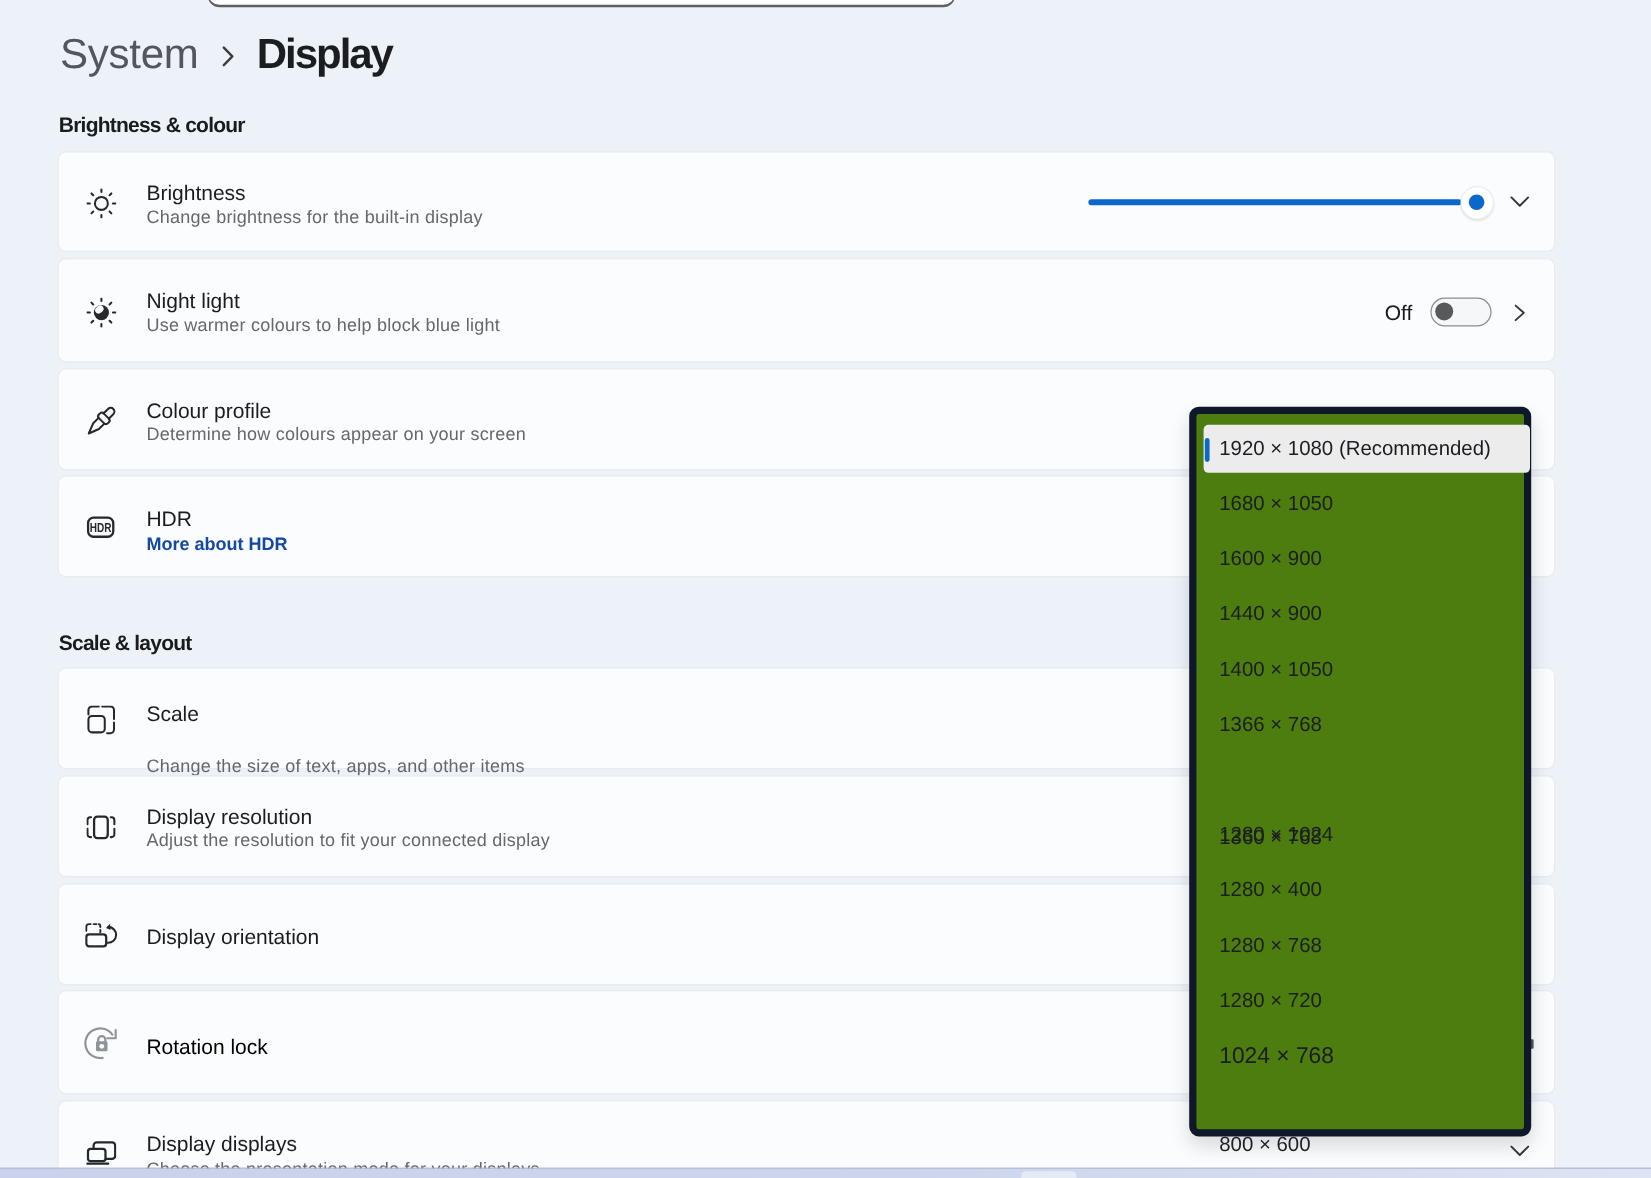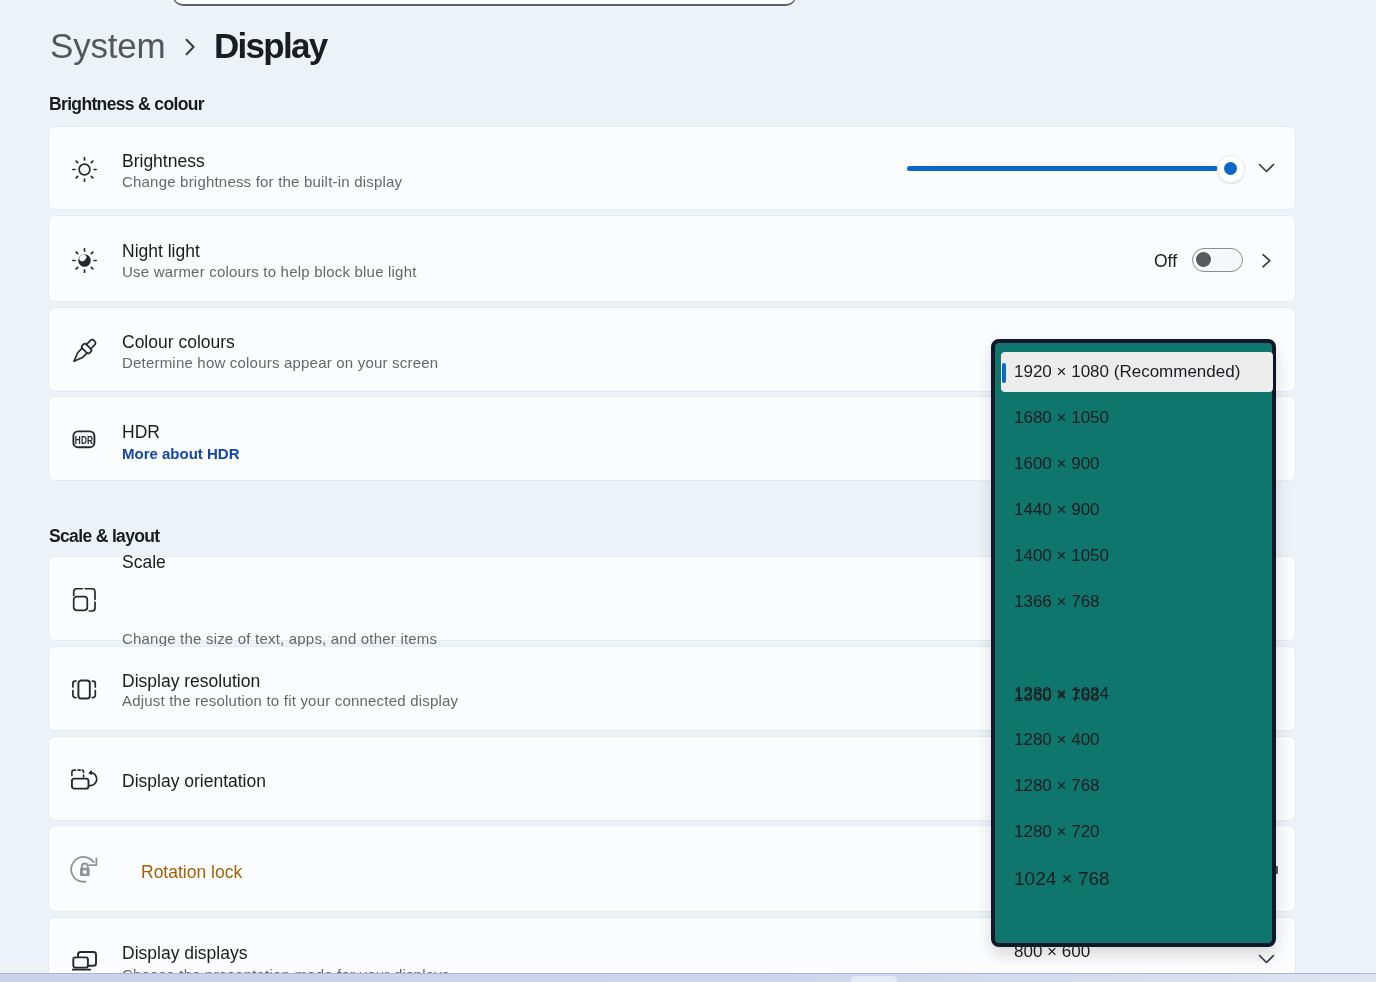--- a/index.html
+++ b/index.html
@@ -62,41 +62,41 @@
   </svg>
 
 <div class="card" style="top:307px;height:85px;"></div>
 <svg class="icon" style="top:338px;" viewBox="0 0 25 25">
  <g transform="translate(12.3,12.9) rotate(45)" stroke="#25282c" stroke-width="1.7" fill="none" stroke-linejoin="round" stroke-linecap="round">
   <path d="M-3.1 -5.8 V-11.2 A3.1 3.1 0 0 1 3.1 -11.2 V-5.8"></path>
   <rect x="-5.2" y="-6" width="10.4" height="5.6" rx="2.1"></rect>
   <path d="M-3.4 -0.4 V6 L0 14.6 L3.4 6 V-0.4"></path>
  </g>
 </svg>
-<div class="ttl" style="top:331px;">Colour colours</div>
+<div class="ttl" style="top:331px;">Colour profile</div>
 <div class="sub" style="top:353px;">Determine how colours appear on your screen</div>
 
 <div class="card" style="top:396px;height:85px;"></div>
 <svg class="icon" style="top:426px;" viewBox="0 0 25 25">
  <rect x="1.4" y="5.4" width="21" height="15.9" rx="4.6" fill="none" stroke="#25282c" stroke-width="1.9"></rect>
  <text transform="translate(11.9,17.6) scale(0.76,1)" text-anchor="middle" font-size="11" font-weight="700" fill="#25282c" font-family="Liberation Sans, sans-serif">HDR</text>
 </svg>
 <div class="ttl" style="top:421px;">HDR</div>
 <div class="abs" style="left:122px;top:444px;font-size:15px;font-weight:700;color:#1348a5;line-height:20px;">More about HDR</div>
 
 <div class="sechead" style="top:525.5px;">Scale &amp; layout</div>
 
 <div class="card" style="top:556px;height:85px;"></div>
 <svg class="icon" style="top:588px;" viewBox="0 0 25 25">
  <g stroke="#25282c" stroke-width="1.7" fill="none" stroke-linecap="round">
   <path d="M1.7 7.5 V3.7 A3 3 0 0 1 4.7 0.7 H10.3 M13.2 0.7 H20 A3 3 0 0 1 23 3.7 V11.2 M23 14.2 V20 A3 3 0 0 1 20 23 H17.3"></path>
   <rect x="1.7" y="8.7" width="13.6" height="13.6" rx="3" fill="#fbfcfd"></rect>
  </g>
 </svg>
-<div class="ttl" style="top:551px;text-align:center;">Scale</div>
+<div class="ttl" style="top:584px;text-align:center;">Scale</div>
 <div class="sub" style="top:601px;margin-top:28px;">Change the size of text, apps, and other items</div>
 
 <div class="card" style="top:646px;height:85px;"></div>
 <svg class="icon" style="top:677px;" viewBox="0 0 25 25">
  <g stroke="#25282c" fill="none" stroke-linecap="round">
   <rect x="6.4" y="3.5" width="11.4" height="18" rx="2.8" stroke-width="1.9"></rect>
   <path stroke-width="1.7" d="M3.9 4.1 H3.2 A2.3 2.3 0 0 0 0.9 6.4 V9.9 M0.9 13.6 V18.3 A2.3 2.3 0 0 0 3.2 20.6 H3.9 M20.3 4.1 H21 A2.3 2.3 0 0 1 23.3 6.4 V9.9 M23.3 13.6 V18.3 A2.3 2.3 0 0 1 21 20.6 H20.3"></path>
  </g>
 </svg>
 <div class="ttl" style="top:670px;">Display resolution</div>
@@ -116,38 +116,38 @@
 <div class="card" style="top:825px;height:87px;"></div>
 <svg class="icon" style="left:69.5px;top:855px;width:28px;height:28px;" viewBox="0 0 28 28">
  <g stroke="#8f9499" fill="none" stroke-linecap="round">
   <path stroke-width="1.8" d="M15.5 26.6 A12.4 12.4 0 1 1 23.6 7.1"></path>
   <path stroke-width="1.8" d="M26.4 3.3 V10.2 M26.4 10.2 H19.5"></path>
   <path stroke-width="1.9" d="M11.8 13.2 V11.5 A3 3 0 0 1 17.8 11.5 V13.2"></path>
  </g>
  <rect x="10" y="12.7" width="9.6" height="8.4" rx="1.2" fill="#8f9499"></rect>
  <circle cx="14.8" cy="16.9" r="2" fill="#fbfcfd"></circle>
 </svg>
-<div class="ttl" style="top:860.5px;color:#a16207;margin-left:19px;">Rotation lock</div>
+<div class="ttl" style="top:860.5px;color:#000000;">Rotation lock</div>
 <div class="abs" style="left:1275px;top:866px;width:2.5px;height:8px;background:#515458;border-radius:1px;"></div>
 
 <div class="card" style="top:917px;height:85px;"></div>
 <svg class="icon" style="top:950px;" viewBox="0 0 25 25">
  <g stroke="#25282c" fill="none" stroke-linecap="round">
   <rect x="6" y="2" width="18" height="13.8" rx="2.6" stroke-width="1.9"></rect>
   <rect x="1.3" y="7.4" width="14.6" height="10.2" rx="2.2" stroke-width="1.9" fill="#fbfcfd"></rect>
   <path d="M0.4 19.7 H18.2" stroke-width="1.8"></path>
  </g>
 </svg>
 <div class="ttl" style="top:942px;">Display displays</div>
 <div class="sub" style="top:965px;">Choose the presentation mode for your displays</div>
 <svg class="chev" style="left:1258px;top:953px;" width="17" height="13" viewBox="0 0 17 13">
     <path d="M1.5 2.5 L8.5 9.5 L15.5 2.5" fill="none" stroke="#34373b" stroke-width="1.6" stroke-linecap="round" stroke-linejoin="round"></path>
   </svg>
 
-<div class="abs" id="flyout" style="left:991px;top:339px;width:285px;height:608px;background:#0f766e;border:4px solid #0f172a;border-radius:8px;box-sizing:border-box;box-shadow:0 8px 16px rgba(0,0,0,0.14);">
+<div class="abs" id="flyout" style="left:991px;top:339px;width:285px;height:608px;background:#4d7c0f;border:6px solid #0f172a;border-radius:8px;box-sizing:border-box;box-shadow:0 8px 16px rgba(0,0,0,0.14);">
 <div style="position:absolute;left:6px;top:9px;width:272px;height:40px;background:#ececec;border-radius:4px;"></div>
 <div style="position:absolute;left:7px;top:19.5px;width:3.5px;height:20px;border-radius:2px;background:#0c6ac6;"></div>
 <div style="position:absolute;left:19px;top:19px;font-size:17px;color:#1b1d20;white-space:nowrap;">1920 × 1080 (Recommended)</div>
 <div style="position:absolute;left:19px;top:65px;font-size:17px;color:#1b1d20;white-space:nowrap;">1680 × 1050</div>
 <div style="position:absolute;left:19px;top:111px;font-size:17px;color:#1b1d20;white-space:nowrap;">1600 × 900</div>
 <div style="position:absolute;left:19px;top:157px;font-size:17px;color:#1b1d20;white-space:nowrap;">1440 × 900</div>
 <div style="position:absolute;left:19px;top:203px;font-size:17px;color:#1b1d20;white-space:nowrap;">1400 × 1050</div>
 <div style="position:absolute;left:19px;top:249px;font-size:17px;color:#1b1d20;white-space:nowrap;">1366 × 768</div>
 <div style="position:absolute;left:19px;top:295px;font-size:17px;color:#1b1d20;white-space:nowrap;margin-top:48px;">1360 × 768</div>
 <div style="position:absolute;left:19px;top:341px;font-size:17px;color:#1b1d20;white-space:nowrap;">1280 × 1024</div>

